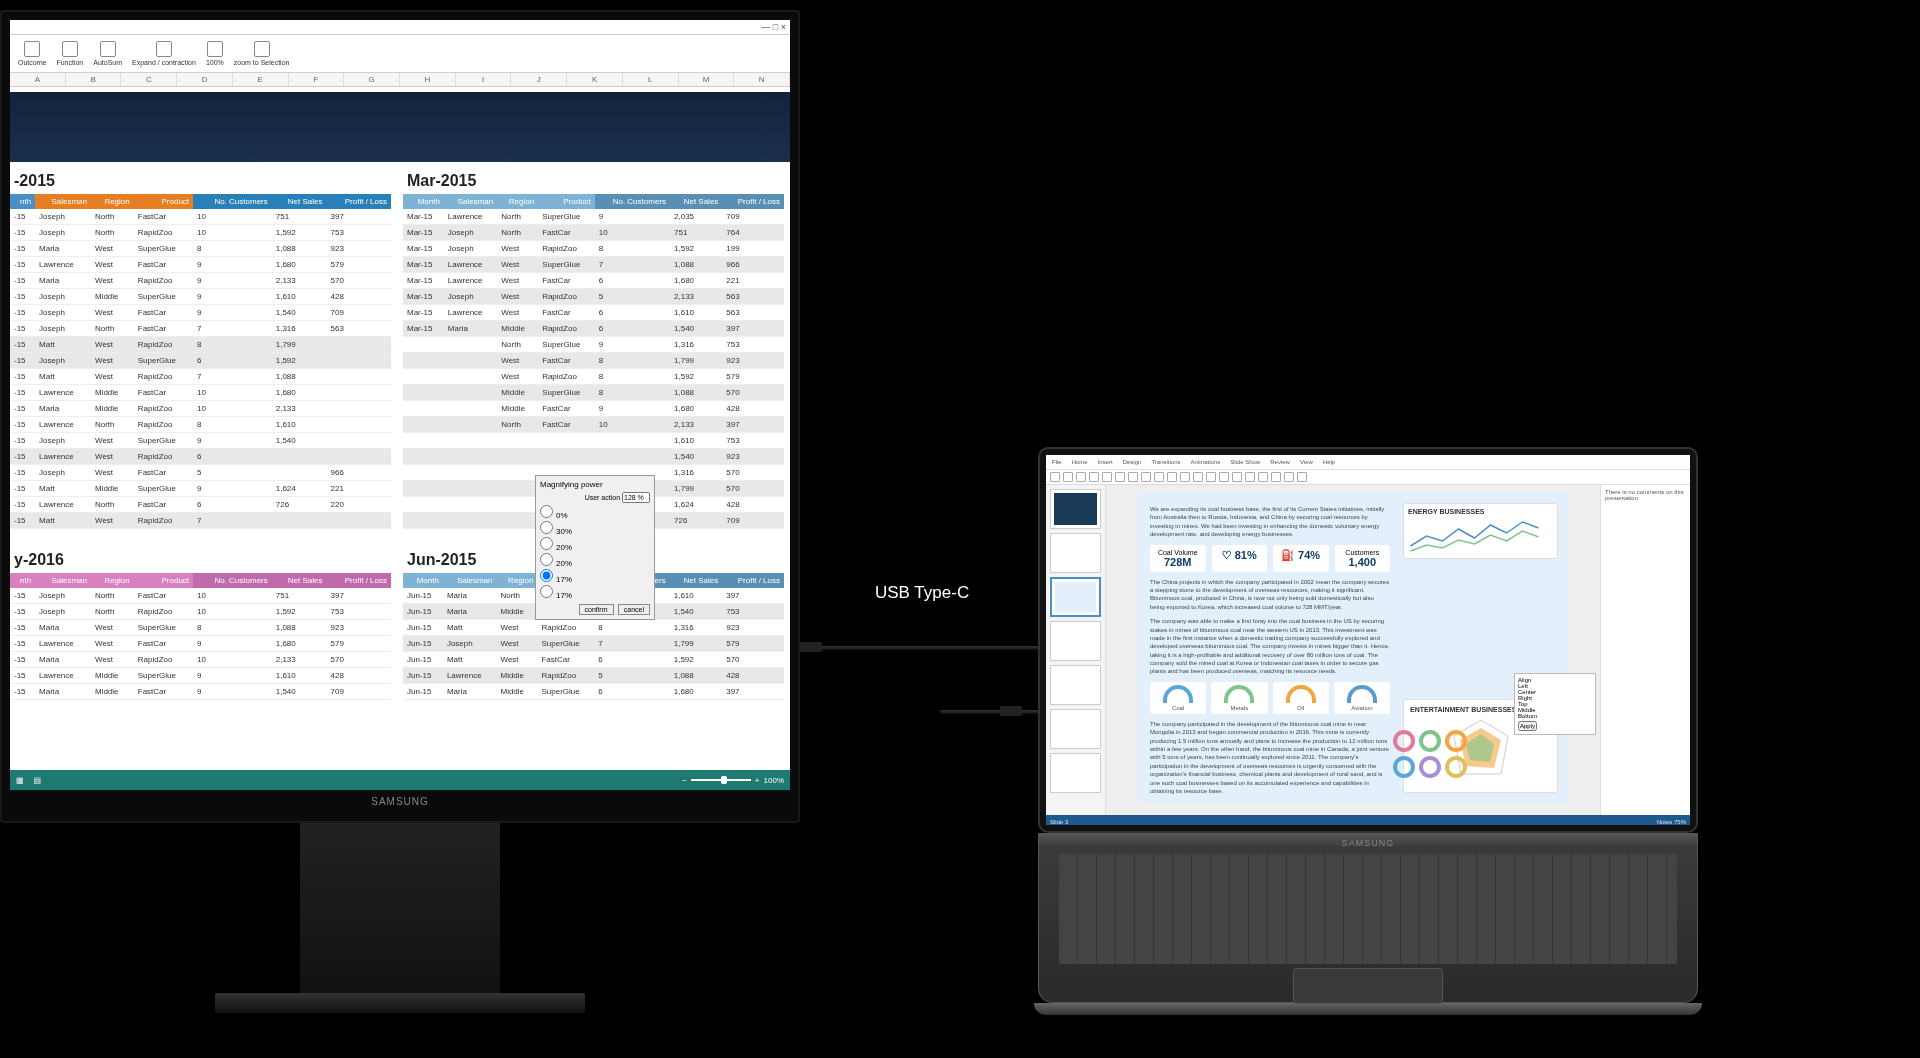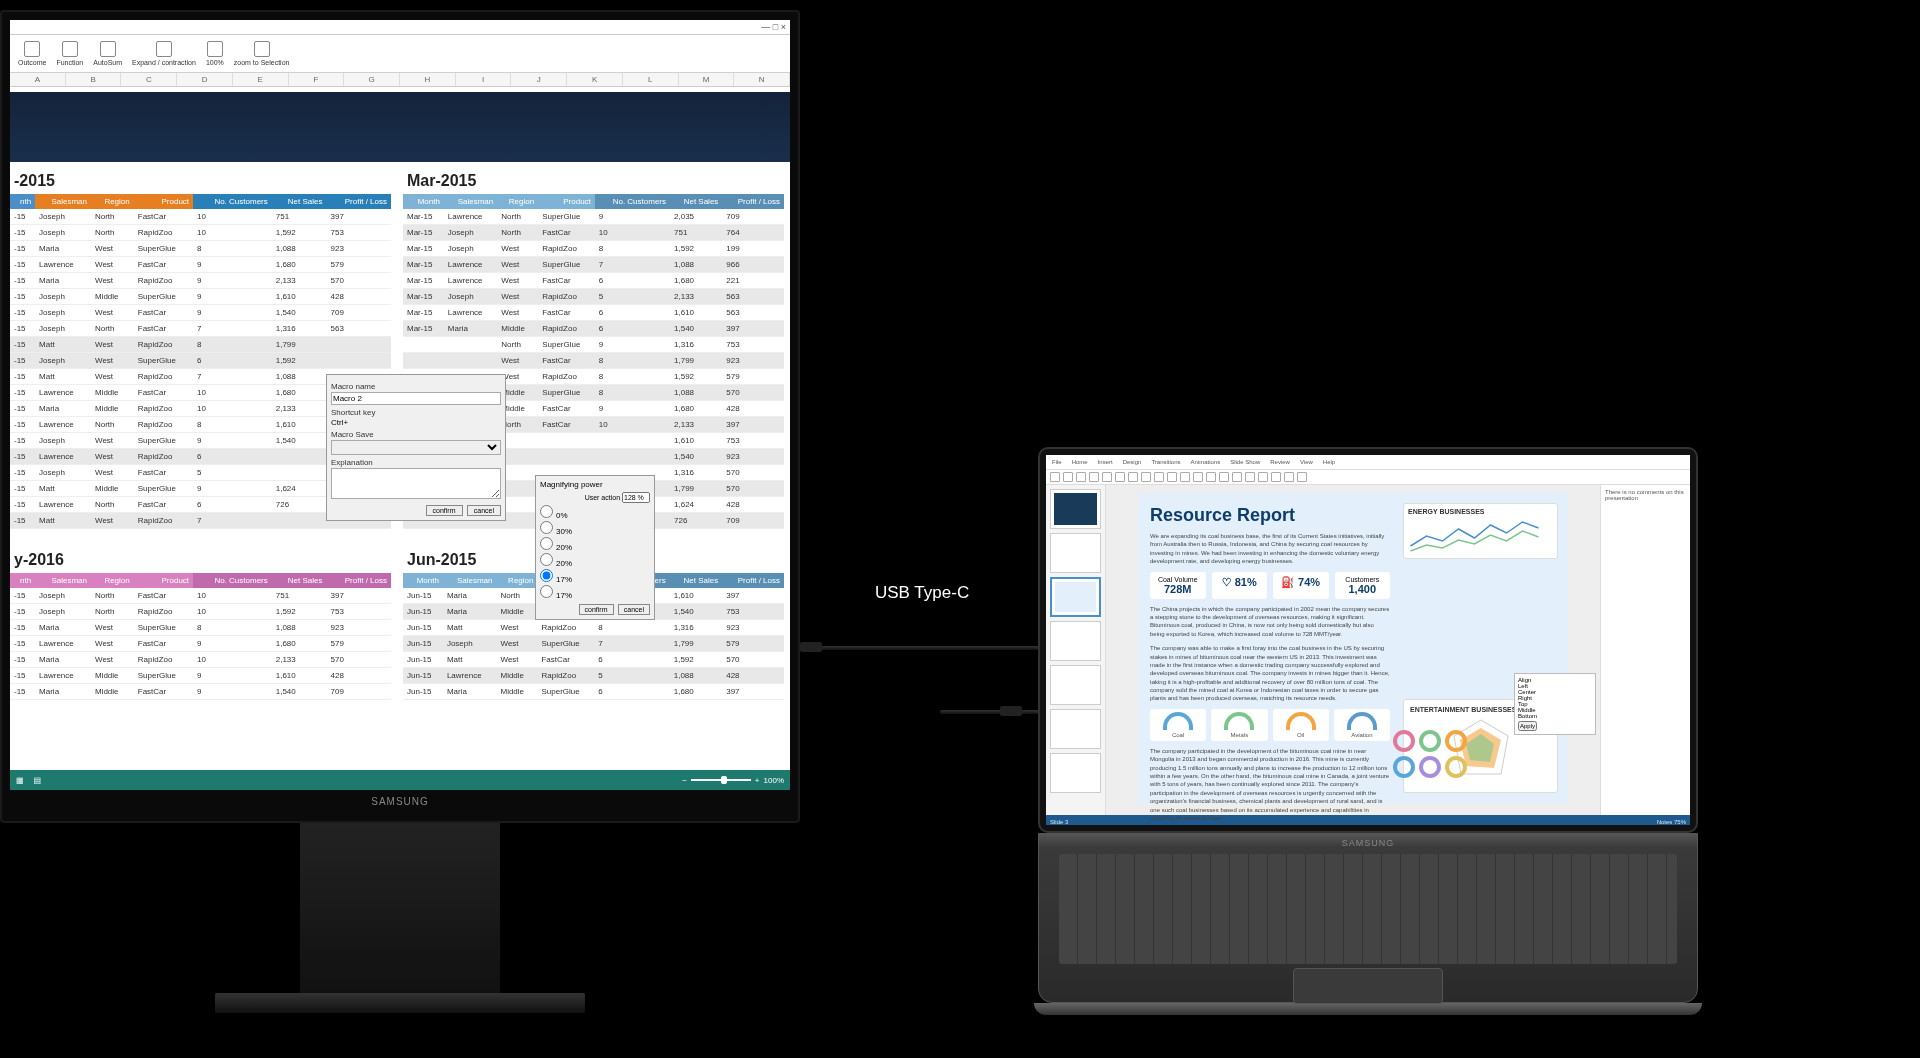--- a/index.html
+++ b/index.html
@@ -714,34 +714,20 @@
                     <td>6</td>
                     <td>1,680</td>
                     <td>397</td>
                   </tr>
                 </tbody>
               </table>
           </div>
         </div>
       </div>
 
-      <div class="macro-dlg">
-        <div class="lbl">Macro name</div>
-        <input value="Macro 2" style="">
-        <div class="lbl">Shortcut key</div>
-        <div>Ctrl+</div>
-        <div class="lbl">Macro Save</div>
-        <select></select>
-        <div class="lbl">Explanation</div>
-        <textarea rows="3" style=""></textarea>
-        <div class="btns">
-          <button>confirm</button>
-          <button>cancel</button>
-        </div>
-      </div>
 
       <div class="magnify-dlg">
         <div style="font-weight:400;margin-bottom:3px">Magnifying power</div>
         <div class="ua"><span>User action</span> <input value="128 %" style=""></div>
         <div id="mag-opts">
             <label class="rlabel"><input type="radio" name="mg" style="">0%</label>
             <label class="rlabel"><input type="radio" name="mg" style="">30%</label>
             <label class="rlabel"><input type="radio" name="mg" style="">20%</label>
             <label class="rlabel"><input type="radio" name="mg" style="">20%</label>
             <label class="rlabel"><input type="radio" name="mg" checked="" style="">17%</label>
@@ -834,21 +820,20 @@
             </div>
           <div class="l-thumb">
               <div class="mini" style="background:#fff"></div>
             </div>
           <div class="l-thumb">
               <div class="mini" style="background:#fff"></div>
             </div>
         </div>
         <div class="l-canvas">
           <div class="slide">
-            <h1>Resource Report</h1>
             <p style="width:240px">We are expanding its coal business base, the first of its Current States initiatives, initially from Australia then to Russia, Indonesia, and China by securing coal resources by investing in mines. We had been investing in enhancing the domestic voluntary energy development rate, and developing energy businesses.</p>
             <div class="kpi-row" style="width:240px" id="kpi-row">
                 <div class="kpi">
                   <div>Coal Volume</div>
                   <div class="v">728M</div>
                 </div>
                 <div class="kpi">
                   <div></div>
                   <div class="v">♡ 81%</div>
                 </div>

